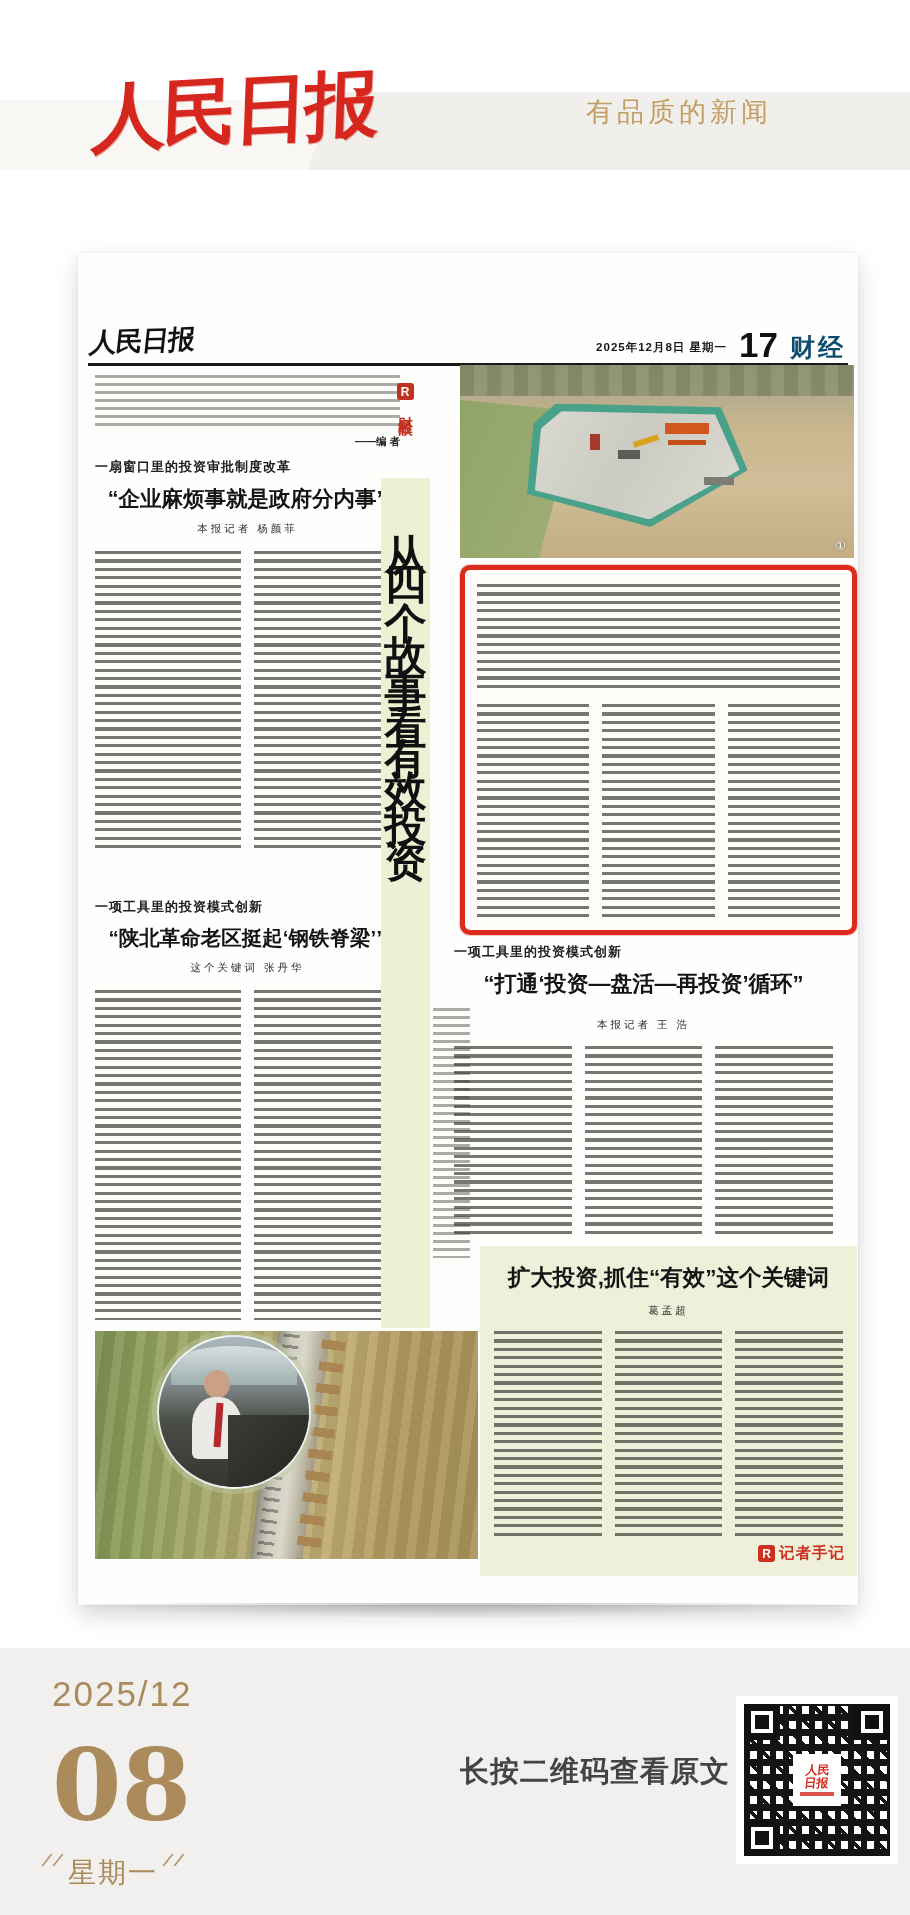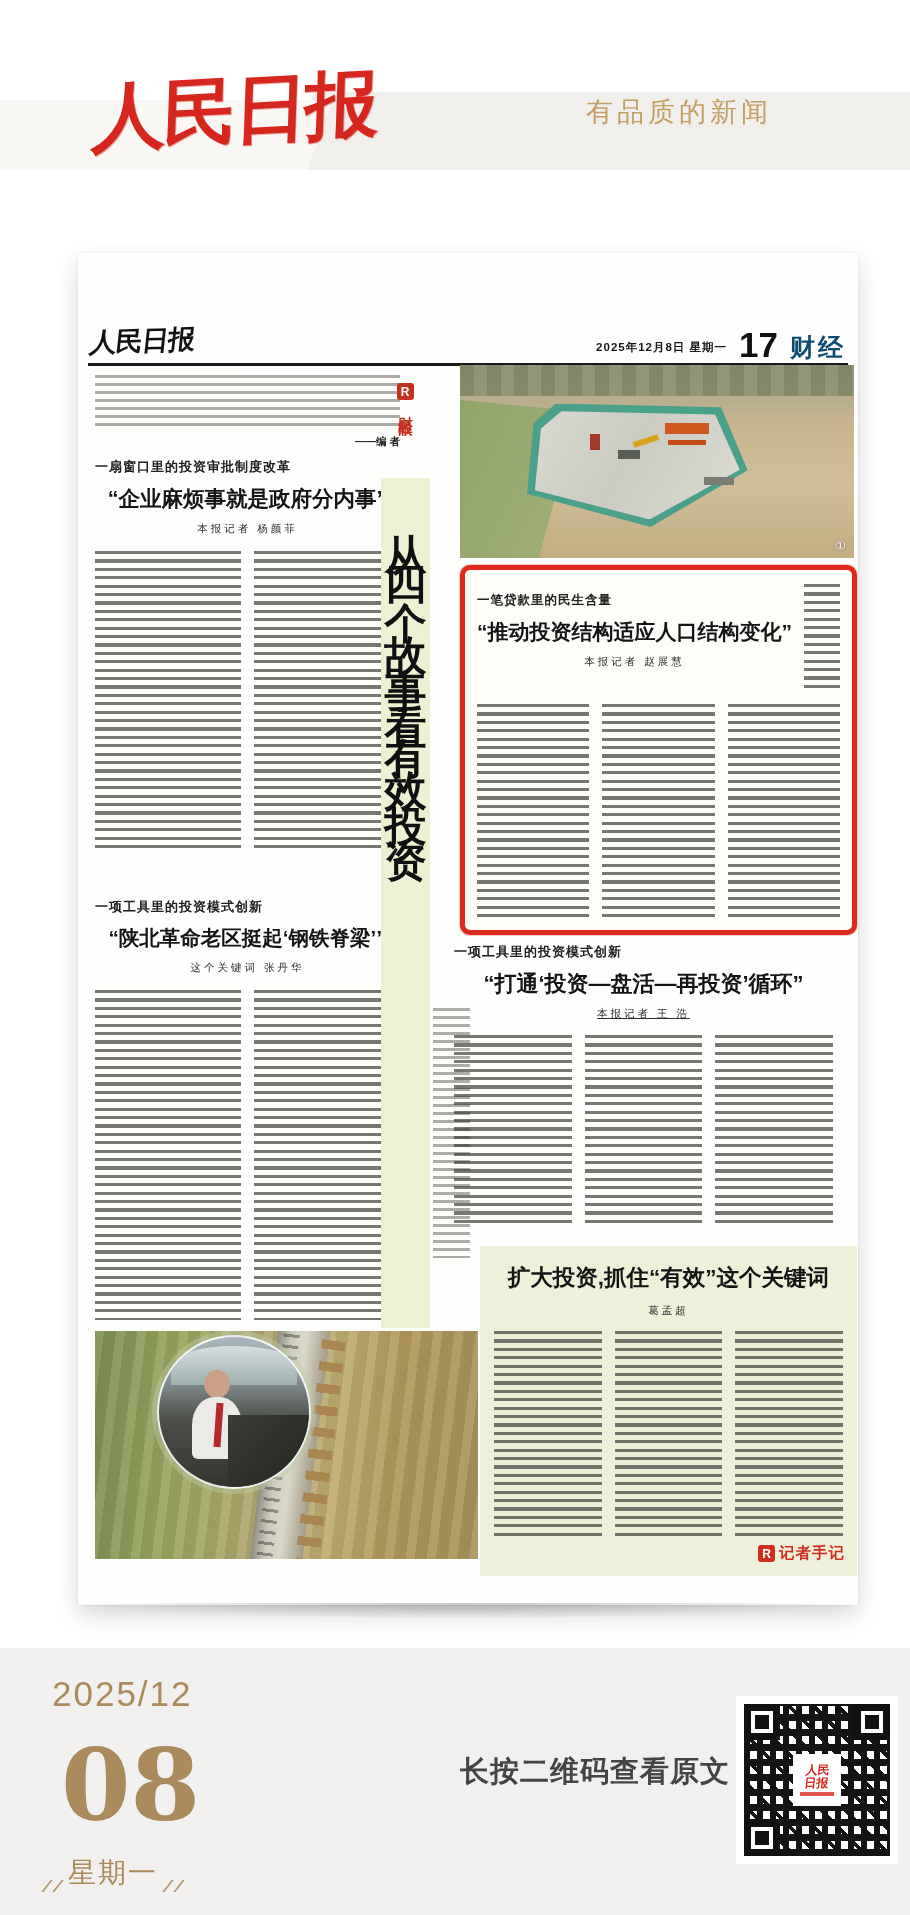--- a/index.html
+++ b/index.html
@@ -95,21 +95,21 @@
   .red-box .row1{display:flex;gap:12px;}
   .red-box .hgroup{flex:0 0 71%;}
   .red-box .kicker{font-size:12.5px;margin-top:10px;}
   .red-box .headline{font-size:21px;margin-top:9px;}
   .red-box .byline{margin-top:9px;}
   .red-box .side-sim{flex:1;height:108px;margin-top:2px;}
   .red-box .body{margin-top:12px;height:218px;}
   
   .a-tool{left:376px;top:690px;width:379px;}
   .a-tool .headline{font-size:22px;margin-top:8px;}
-  .a-tool .byline{margin-top:8px;text-decoration:underline;}
+  .a-tool .byline{margin-top:19px;}
   .a-tool .body{margin-top:14px;height:192px;}
   
   .commentary{position:absolute;left:402px;top:993px;width:377px;height:330px;
     background:#eff0da;box-sizing:border-box;padding:16px 14px 10px;}
   .commentary .headline{font-size:22.5px;}
   .commentary .byline{margin-top:11px;}
   .commentary .body{margin-top:13px;height:205px;}
   .note-tag{position:absolute;right:12px;bottom:12px;display:flex;align-items:center;gap:4px;}
   .note-tag .r-badge{background:#cf2f1f;}
   .note-tag .tag-label{font-size:15.5px;font-weight:900;color:#cf2f1f;letter-spacing:1px;}
@@ -136,23 +136,23 @@
     border-radius:45% 45% 6px 6px;background:#eceae6;}
   .inset .tie{position:absolute;left:37%;top:44%;width:7px;height:44px;background:#b5282b;
     transform:rotate(4deg);}
   .inset .console{position:absolute;left:46%;top:52%;width:54%;height:48%;
     background:linear-gradient(135deg,#3a3d36,#23251f);}
   
   .page-shadow{position:absolute;left:60px;top:1603px;width:800px;height:16px;
     background:radial-gradient(ellipse at 50% 0,rgba(0,0,0,.22),transparent 70%);}
   .footer{position:absolute;left:0;top:1648px;width:910px;height:267px;background:#f1f0ee;}
   .f-ym{position:absolute;left:52px;top:26px;font-size:35px;color:#ab8a5b;letter-spacing:2px;}
-  .f-day{position:absolute;left:61px;top:62px;font-size:100px;font-weight:700;color:#ab8a5b;
+  .f-day{position:absolute;left:52px;top:62px;font-size:100px;font-weight:700;color:#ab8a5b;
     font-family:"DejaVu Serif",serif;line-height:1.5;}
-  .f-week{position:absolute;left:46px;top:206px;display:flex;align-items:flex-end;gap:9px;
+  .f-week{position:absolute;left:46px;top:206px;display:flex;align-items:flex-start;gap:9px;
     color:#ab8a5b;font-size:28px;letter-spacing:2px;}
   .tick{display:inline-block;width:9px;height:12px;border-left:2px solid #ab8a5b;
     border-right:2px solid #ab8a5b;transform:skewX(-38deg);opacity:.9;}
   .f-hint{position:absolute;right:180px;top:104px;font-size:29px;font-weight:700;color:#454442;
     letter-spacing:1px;}
   .f-share{position:absolute;right:180px;top:152px;font-size:22px;color:#a3a19c;letter-spacing:2px;}
   
   .qr{position:absolute;right:12px;top:48px;width:162px;height:168px;background:#fff;
     padding:6px;box-sizing:border-box;}
   .qr-tex{position:absolute;inset:8px;
@@ -232,25 +232,20 @@
     <div class="crane"></div>
     <div class="crane2"></div>
     <div class="gear" style="left:40%;top:44%;width:22px;height:9px;"></div>
     <div class="gear" style="left:62%;top:58%;width:30px;height:8px;background:#7a7d74;"></div>
     <div class="gear" style="left:33%;top:36%;width:10px;height:16px;background:#a5392b;"></div>
     <div class="cap-mark">①</div>
   </div>
 
   <div class="red-box">
     <div class="row1">
-      <div class="hgroup">
-        <div class="kicker">一笔贷款里的民生含量</div>
-        <div class="headline">“推动投资结构适应人口结构变化”</div>
-        <div class="byline">本报记者 赵展慧</div>
-      </div>
       <div class="side-sim sim"></div>
     </div>
     <div class="body cols">
       <div class="sim"></div>
         <div class="sim"></div>
         <div class="sim"></div>
     </div>
   </div>
 
   <div class="art a-tool">

